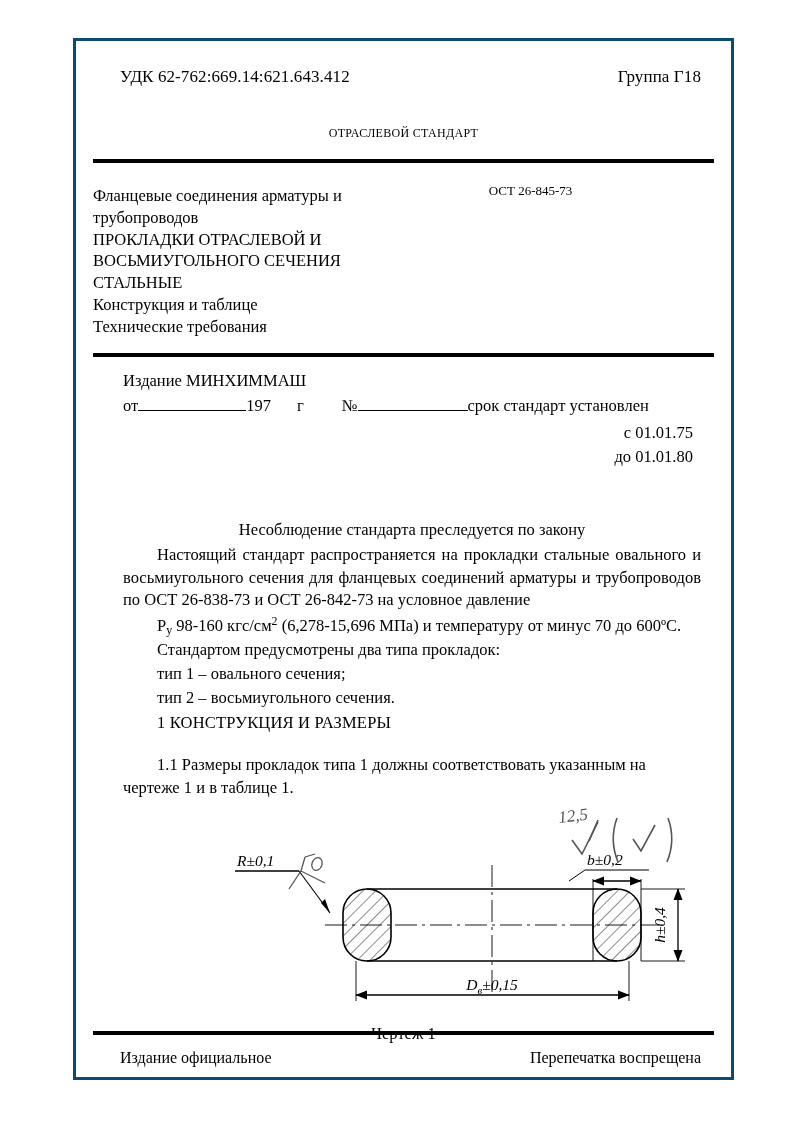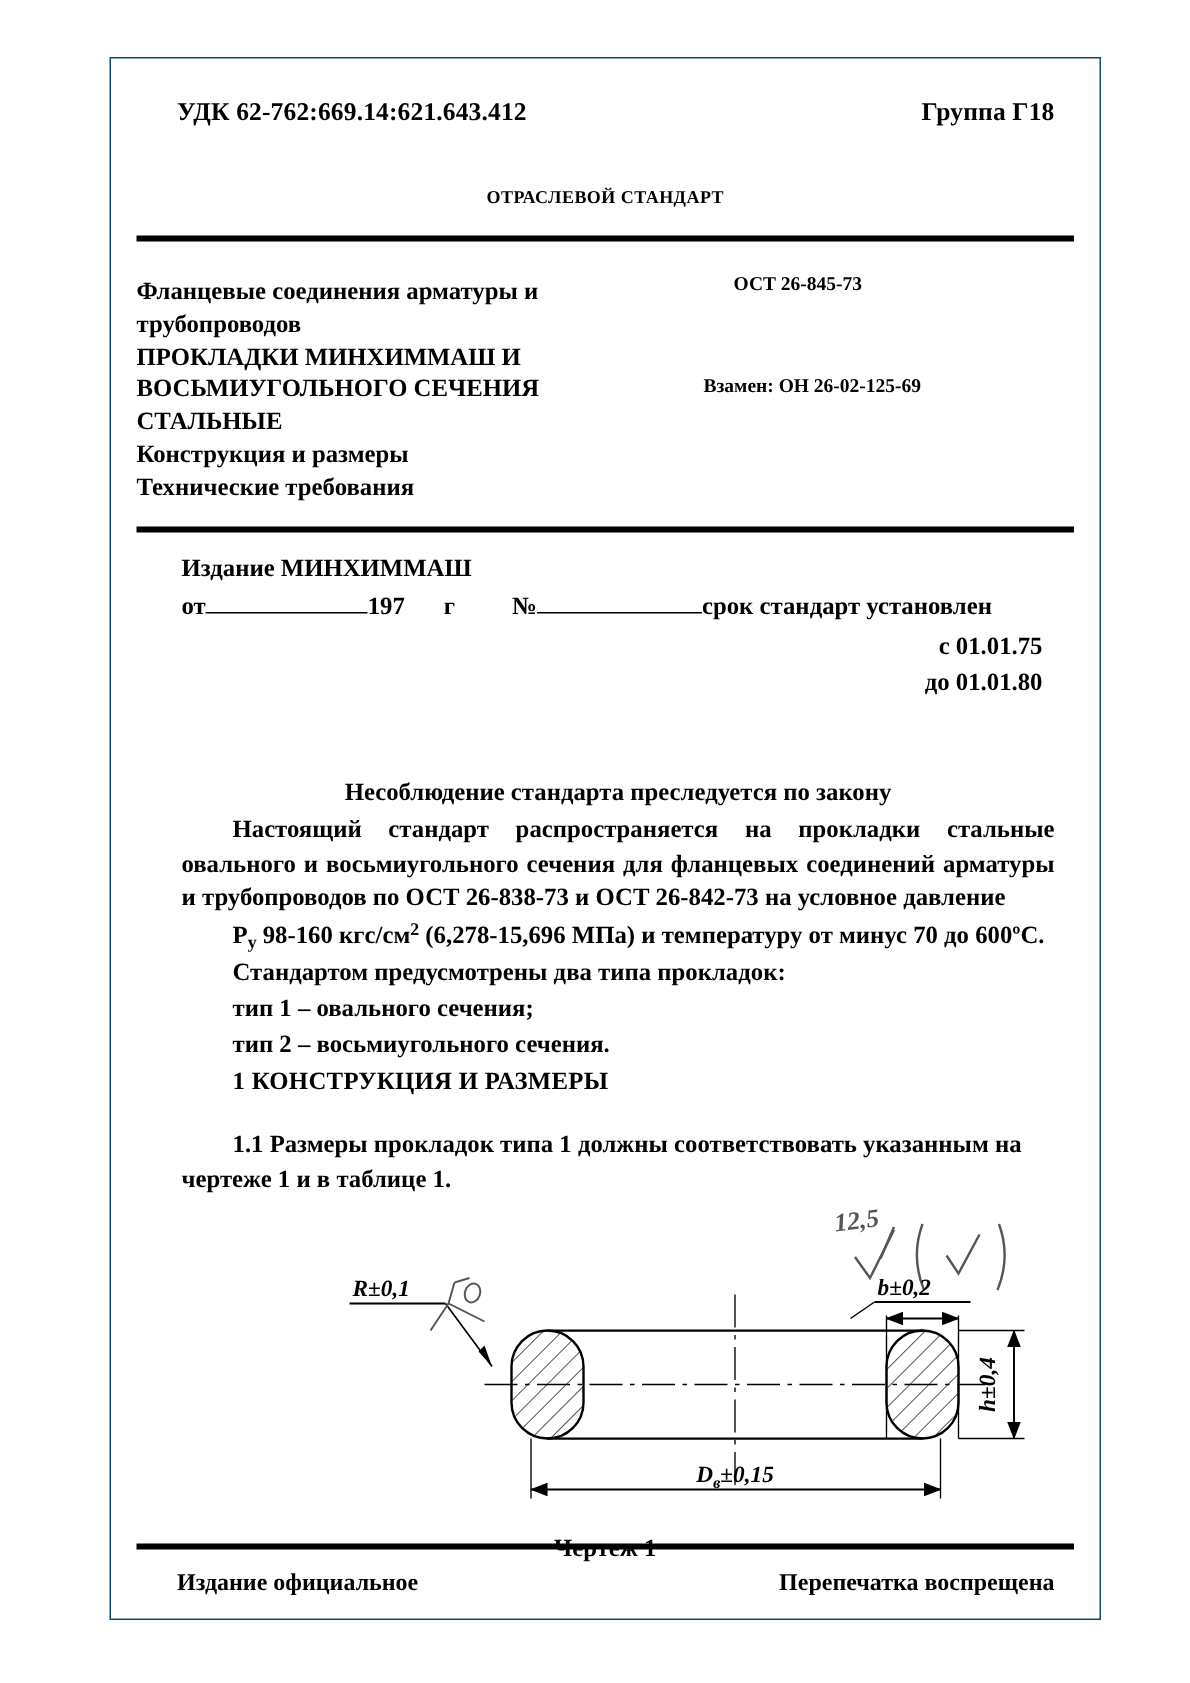--- a/index.html
+++ b/index.html
@@ -24,23 +24,22 @@
     background: #fff;
   }
 
   
   .frame {
     position: absolute;
     left: 73px;
     top: 38px;
     width: 661px;
     height: 1042px;
-    border: 1px solid #0c4a6e;
+    border: 3px solid #0c4a6e;
     box-sizing: border-box;
-    font-weight: bold;
   }
 
   .inner {
     position: absolute;
     left: 0; top: 0;
     width: 100%;
     height: 100%;
     box-sizing: border-box;
     padding: 0 26px;
   }
@@ -233,29 +232,28 @@
       </div>
 
       <div class="std-kind">ОТРАСЛЕВОЙ СТАНДАРТ</div>
 
       <div class="rule-heavy rule-1"></div>
 
       <div class="title-block">
         <div class="title-left">
           <span class="ln">Фланцевые соединения арматуры и</span>
           <span class="ln">трубопроводов</span>
-          <span class="ln">ПРОКЛАДКИ МИНХИММАШ И</span>
+          <span class="ln">ПРОКЛАДКИ ОТРАСЛЕВОЙ И</span>
           <span class="ln">ВОСЬМИУГОЛЬНОГО СЕЧЕНИЯ</span>
           <span class="ln">СТАЛЬНЫЕ</span>
-          <span class="ln">Конструкция и размеры</span>
+          <span class="ln">Конструкция и таблице</span>
           <span class="ln">Технические требования</span>
         </div>
         <div class="title-right">
           <span class="ost-no">ОСТ 26-845-73</span>
-          <span class="vzamen">Взамен: ОН 26-02-125-69</span>
         </div>
       </div>
 
       <div class="rule-heavy rule-2"></div>
 
       <div class="decree">
         <span class="l1">Издание МИНХИММАШ</span>
         <span class="l2"><span>от</span><span class="blank blank-a"></span><span>197</span><span class="gapw"></span><span>г</span><span class="gapw2"></span><span>№</span><span class="blank blank-b"></span><span>срок стандарт установлен</span></span>
         <span class="l3">с  01.01.75</span>
         <span class="l4">до 01.01.80</span>

